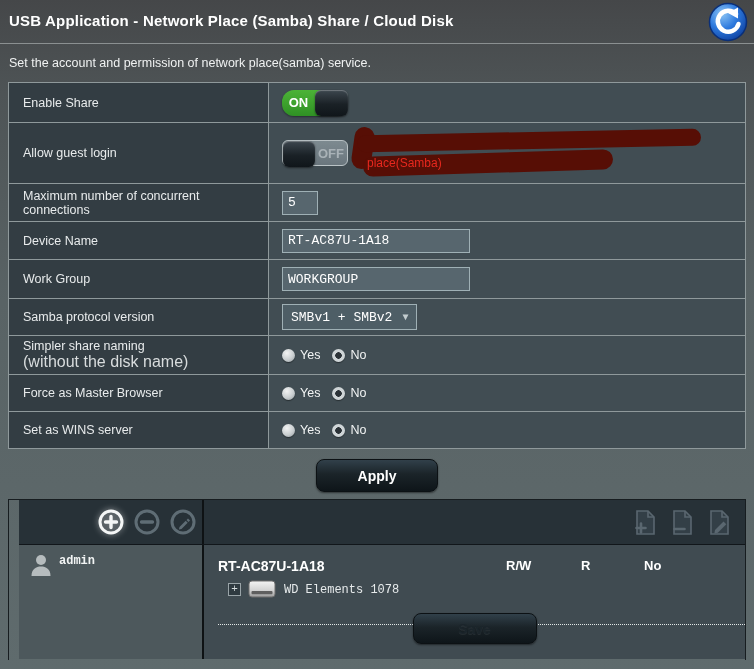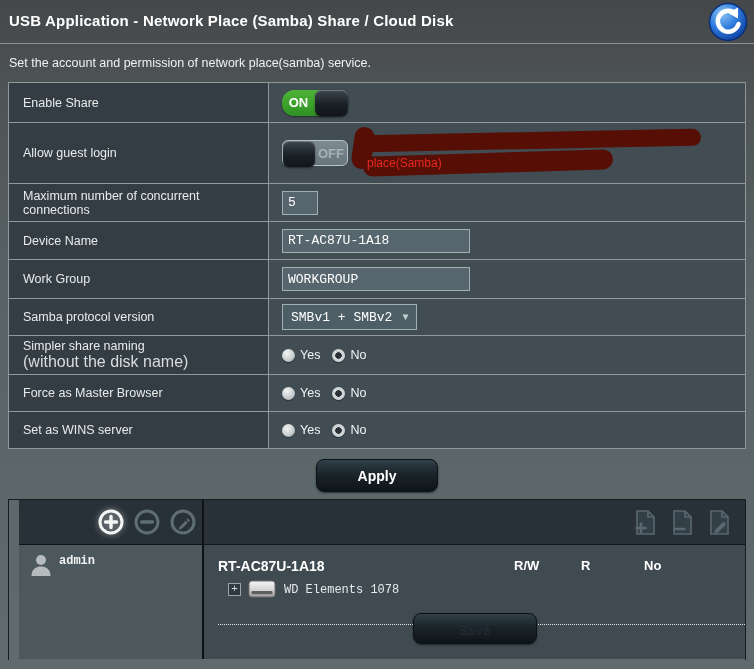--- a/index.html
+++ b/index.html
@@ -86,21 +86,21 @@
   .glow { filter:drop-shadow(0 0 3px rgba(255,255,255,.55)); }
   .pbody { display:flex; height:114px; }
   .pleft { width:185px; background:#4d585c; border-right:2px solid #0e1214; }
   .user-row { display:flex; align-items:flex-start; gap:6px; padding:7px 0 0 10px; cursor:pointer; }
   .user-name { font-family:"Liberation Mono","DejaVu Sans Mono",monospace; font-weight:bold;
                font-size:12px; color:#f2f4f4; padding-top:2px; }
   .pright { flex:1; background:#404b51; position:relative; }
   .pr-head { position:absolute; top:12px; left:14px; right:0; }
   .dev { font-size:14px; font-weight:bold; color:#fff; }
   .ph { position:absolute; top:1px; font-size:13px; font-weight:bold; color:#fff; }
-  .ph1{left:296px}.ph2{left:363px}.ph3{left:426px}
+  .ph1{left:288px}.ph2{left:363px}.ph3{left:426px}
   .tree-row { position:absolute; top:35px; left:24px; display:flex; align-items:center; cursor:pointer; }
   .expander { width:13px; height:13px; border:1px solid #9aa4a8; background:#2f3a40;
               color:#d5dbdd; font-size:11px; line-height:11px; text-align:center;
               font-family:"Liberation Mono",monospace; cursor:pointer; }
   .tree-label { font-family:"Liberation Mono","DejaVu Sans Mono",monospace; font-size:12px;
                 color:#e6eaeb; margin-left:8px; }
   .drive-svg { margin-left:7px; }
   .dotted-sep { position:absolute; top:79px; left:14px; right:0; border-top:1px dotted #e3e7e7; }
 </style>
 </head>

